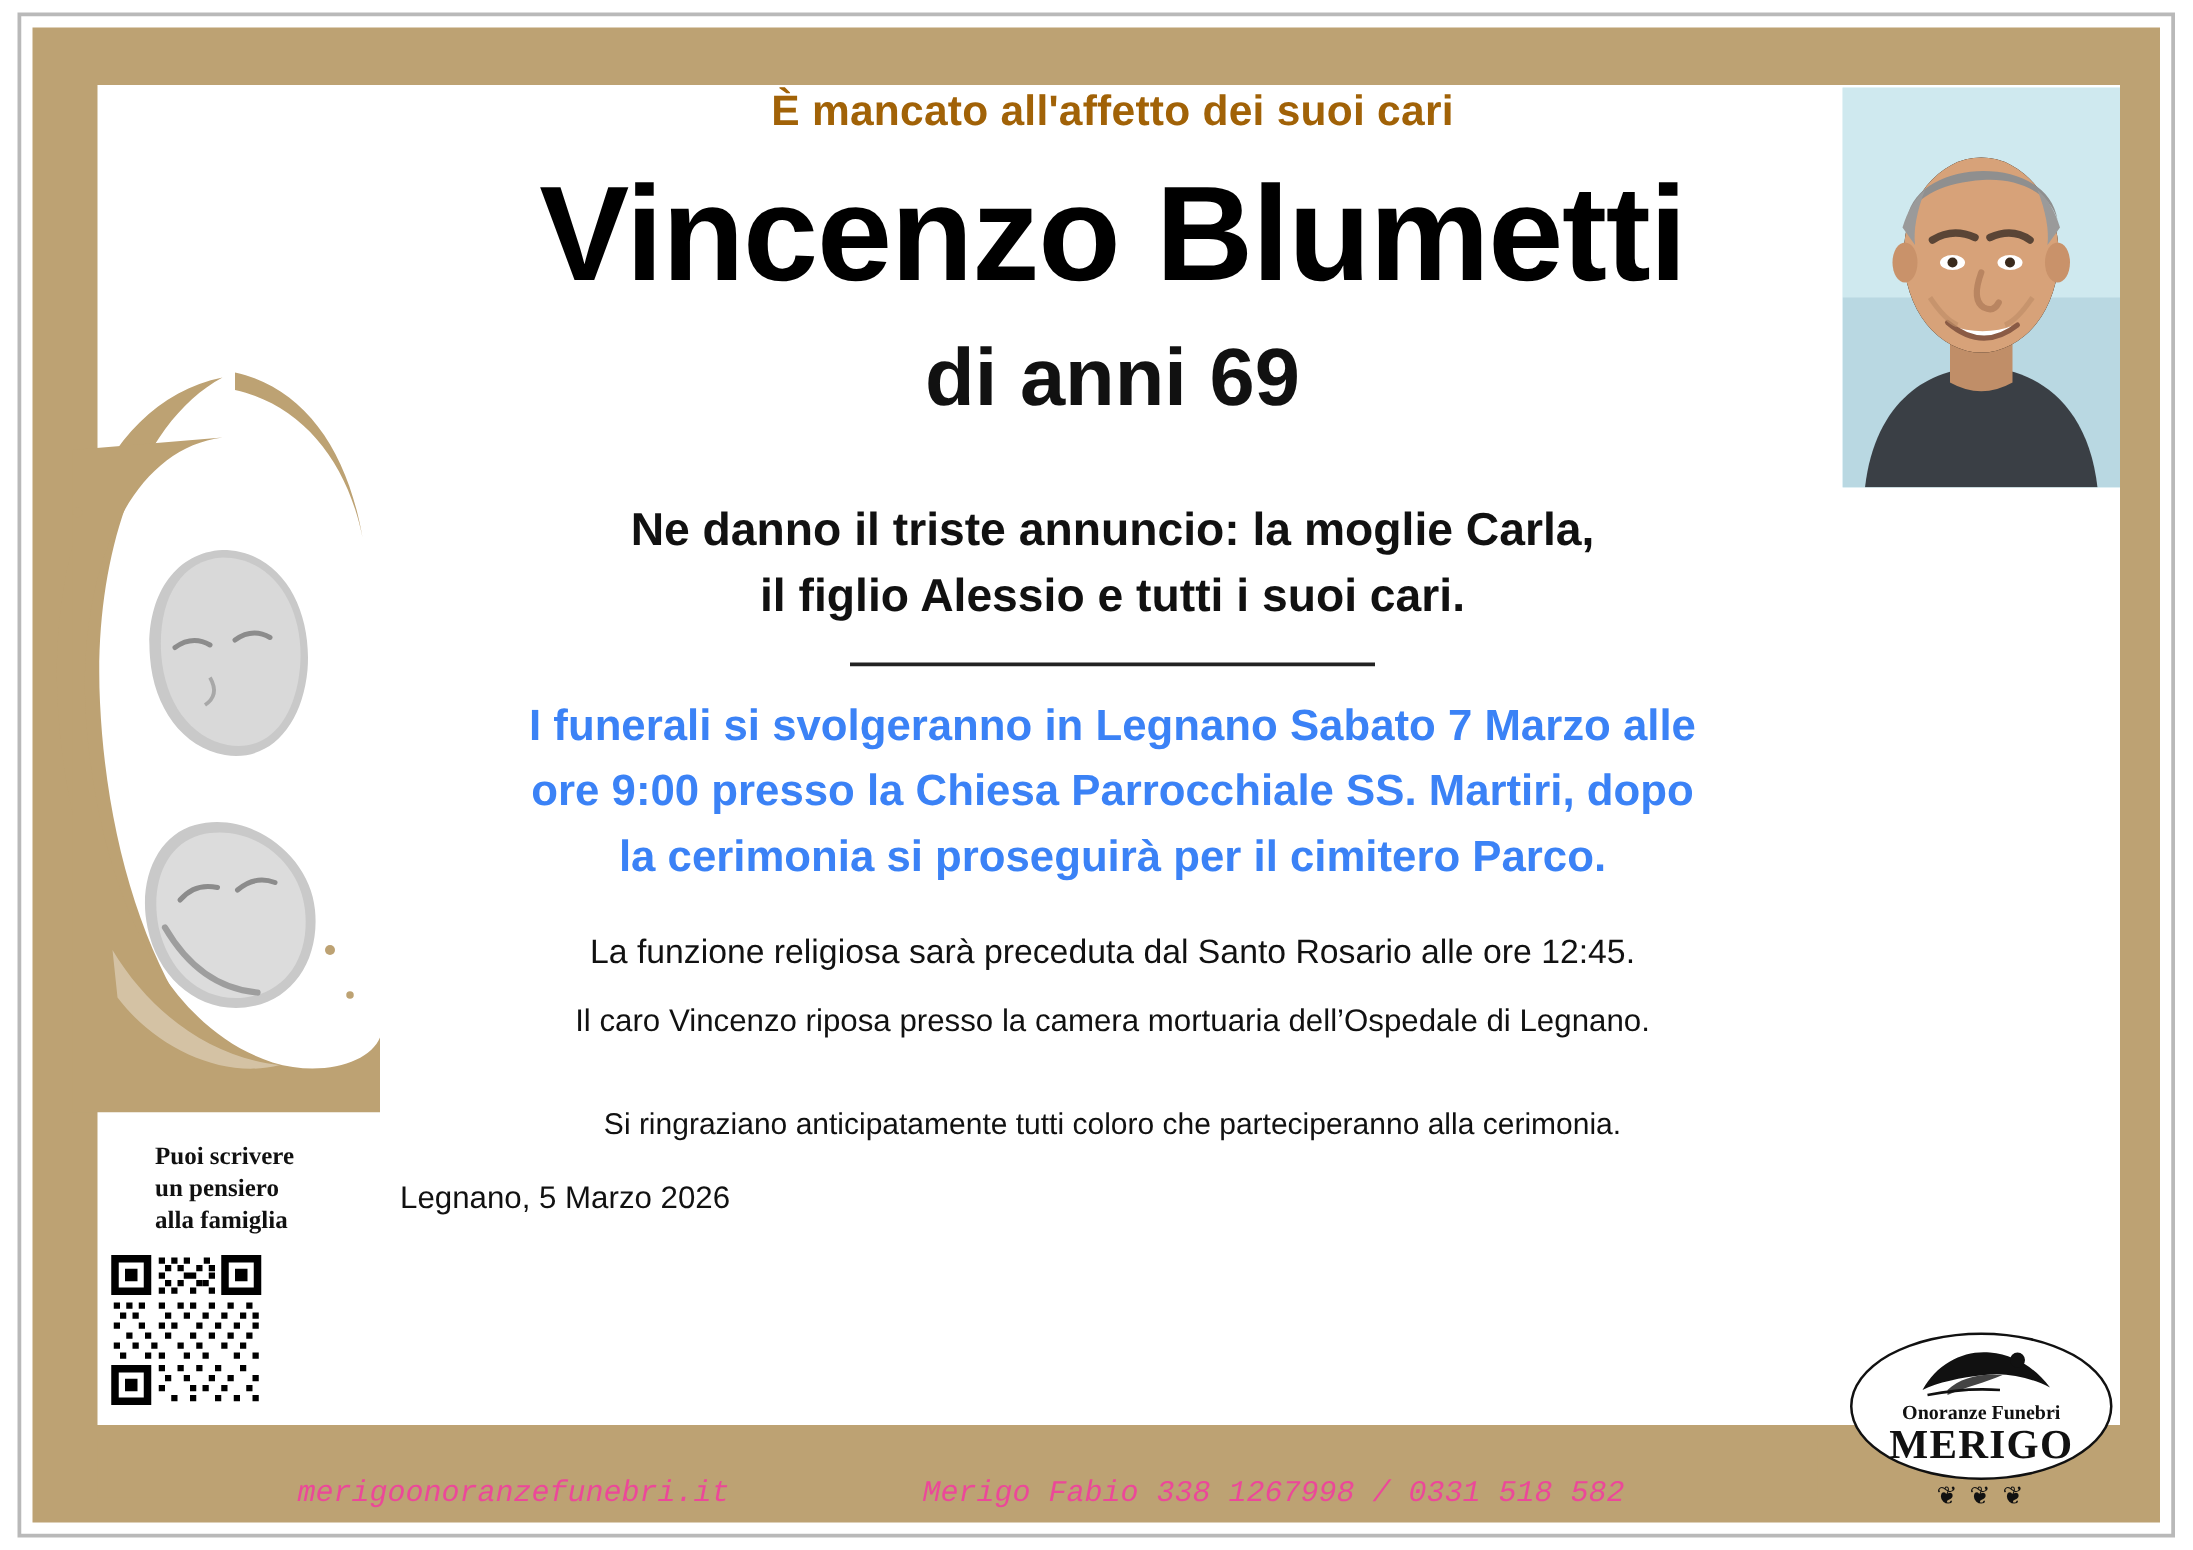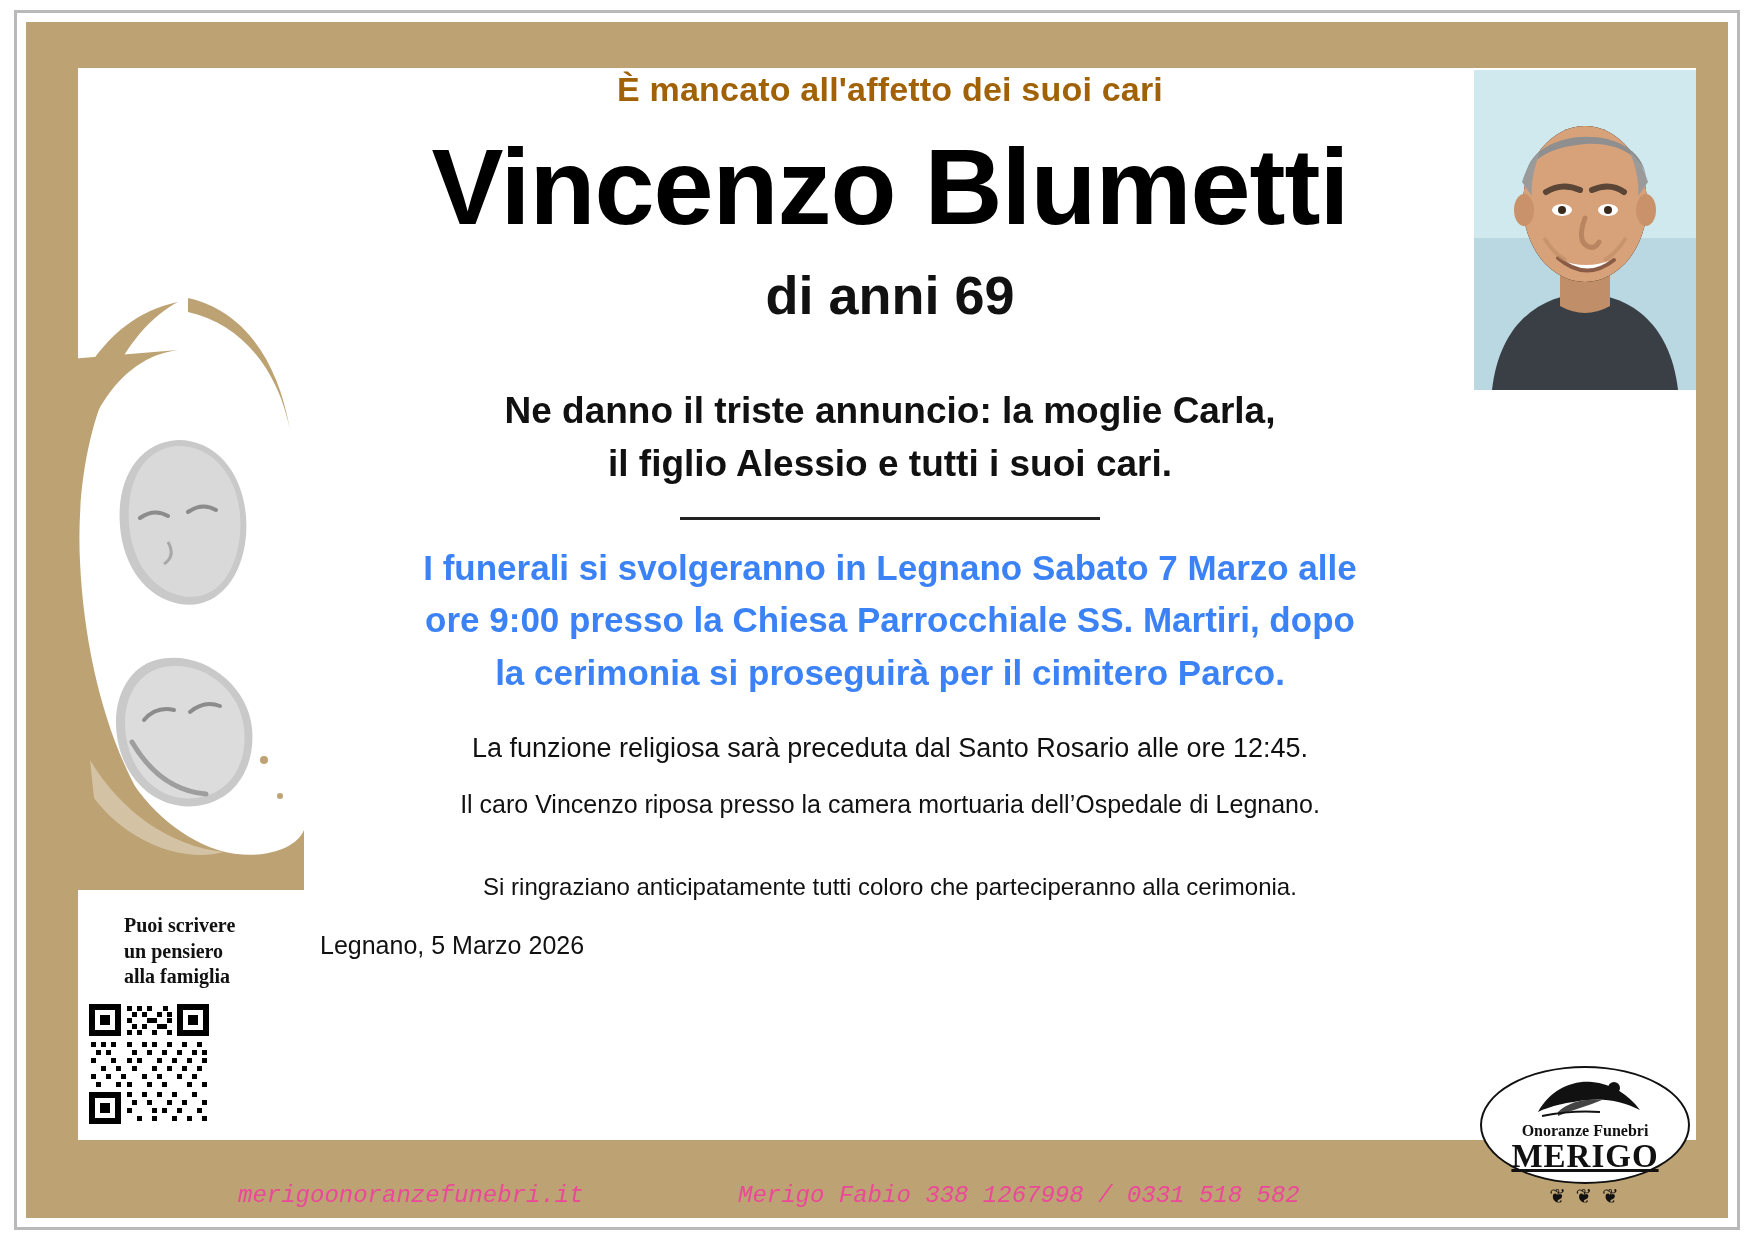--- a/index.html
+++ b/index.html
@@ -76,21 +76,21 @@
   .deceased-name {
     font-size: 108px;
     font-weight: bold;
     color: #000;
     line-height: 1.08;
     margin-top: 20px;
     letter-spacing: -1px;
     white-space: nowrap;
   }
   .age {
-    font-size: 54px;
+    font-size: 65px;
     font-weight: bold;
     color: #111;
     margin-top: 18px;
   }
   .announce {
     font-size: 37px;
     font-weight: bold;
     color: #111;
     line-height: 1.45;
     margin-top: 58px;
@@ -228,21 +228,20 @@
   .logo-name {
     position: absolute;
     left: 0;
     top: 72px;
     width: 210px;
     font-family: "Liberation Serif", serif;
     font-size: 33px;
     font-weight: bold;
     letter-spacing: 1px;
     color: #111;
-    text-decoration: underline;
   }
   .logo-angel {
     position: absolute;
     left: 48px;
     top: 6px;
     width: 120px;
     height: 52px;
   }
   .logo-flourish {
     position: absolute;

